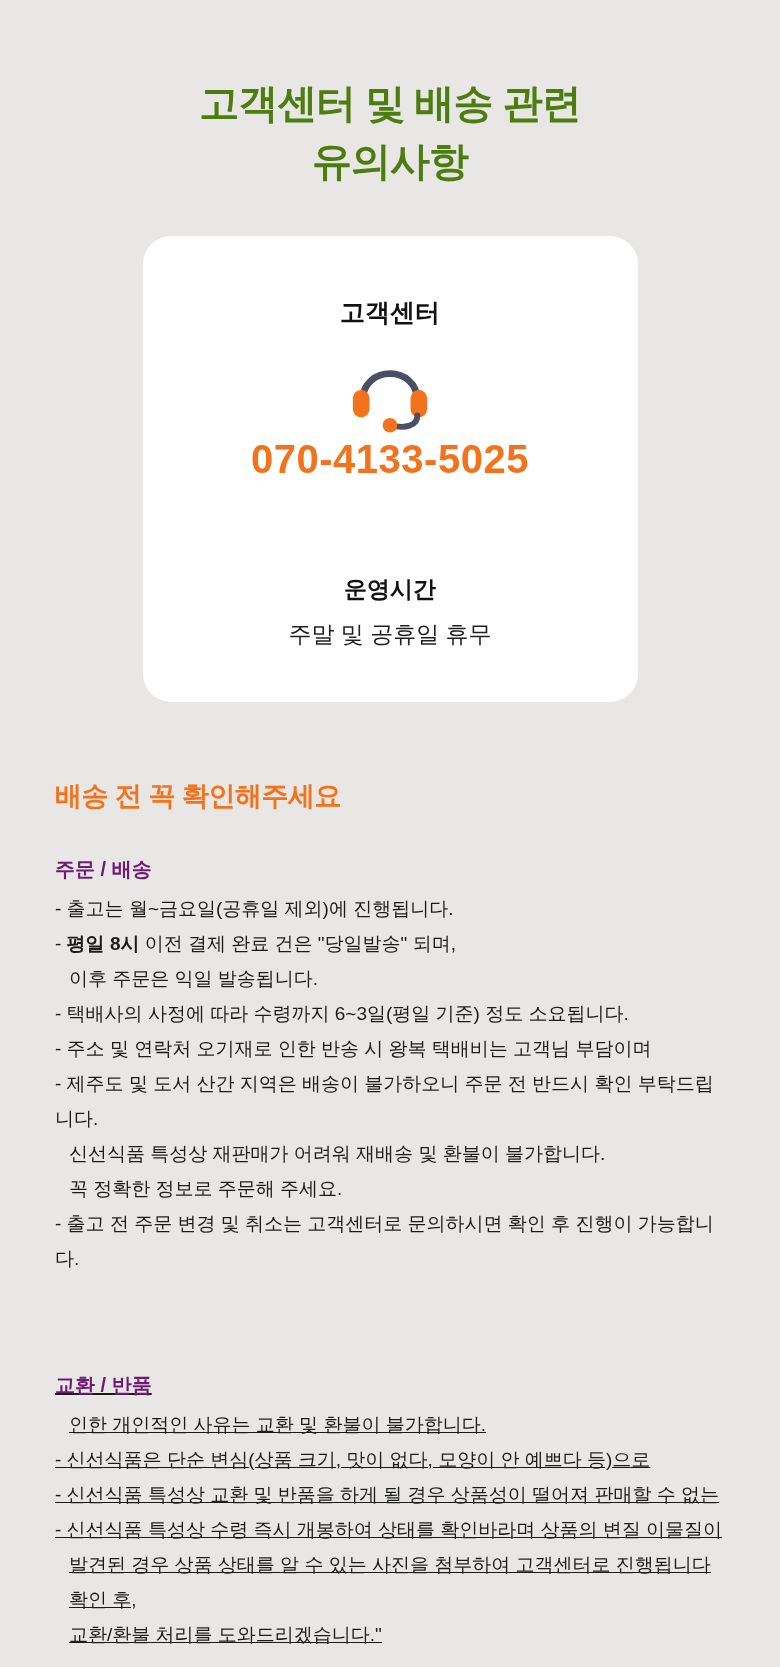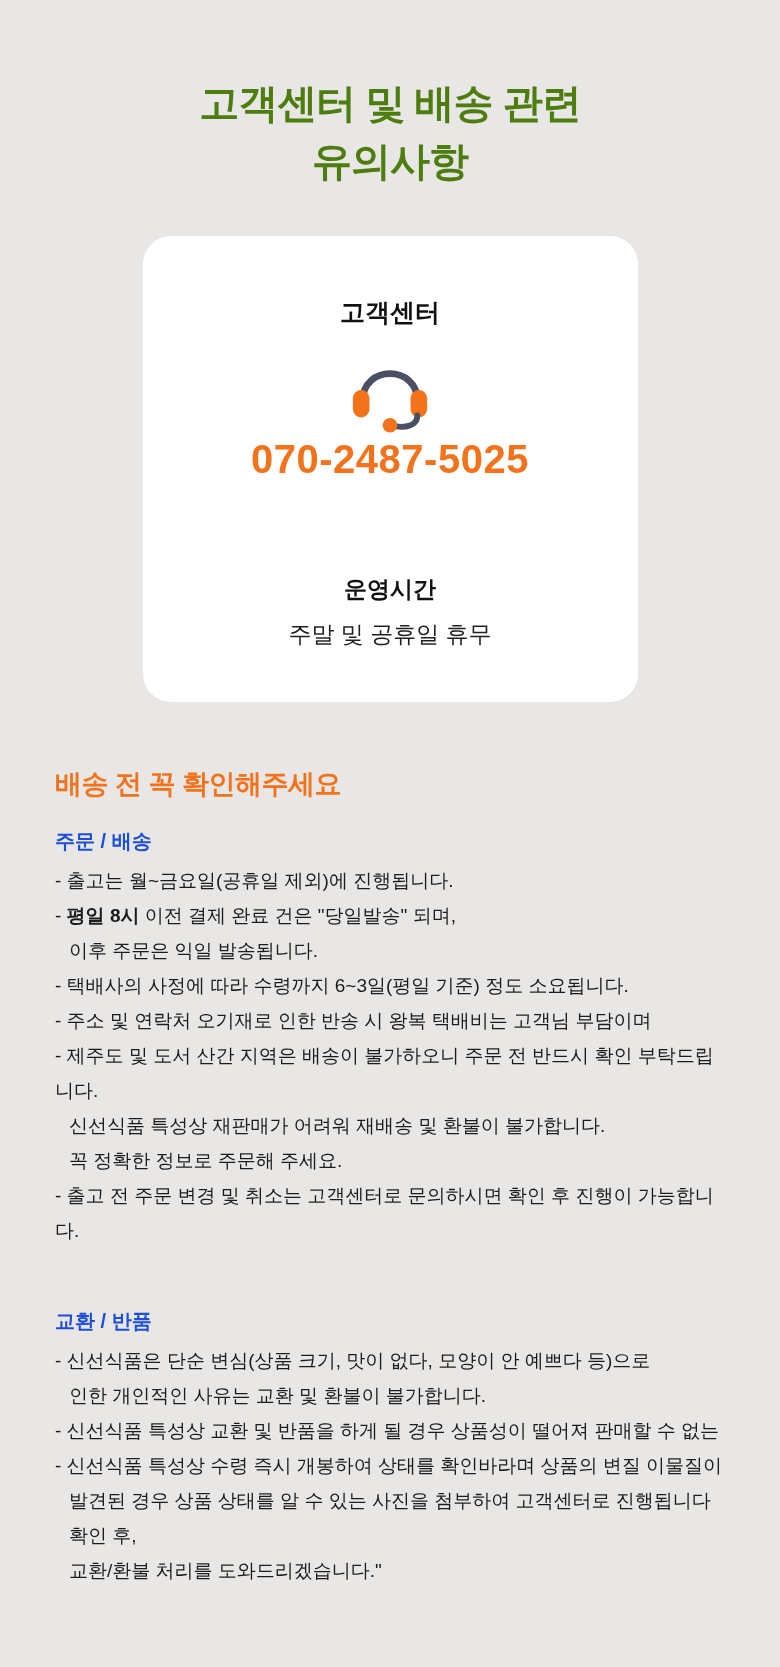--- a/index.html
+++ b/index.html
@@ -23,21 +23,21 @@
     font-size: 40px;
     font-weight: 800;
     line-height: 1.45;
     letter-spacing: -1px;
     margin: 0;
   }
   .title span { display: block; }
 
   .card {
     width: 495px;
-    margin: 46px auto 0;
+    margin: 46px auto 12px;
     background: #ffffff;
     border-radius: 28px;
     text-align: center;
     box-sizing: border-box;
     padding: 60px 20px 52px;
   }
   .card-heading {
     font-size: 25px;
     font-weight: 800;
     color: #111111;
@@ -68,29 +68,29 @@
 
   .notice {
     box-sizing: border-box;
     padding: 64px 52px 60px 55px;
   }
   .notice-heading {
     color: #f3731d;
     font-size: 27px;
     font-weight: 800;
     letter-spacing: -0.5px;
-    margin: 0 0 26px 0;
+    margin: 0 0 42px 0;
   }
   .section { margin: 0; }
-  .section + .section { margin-top: 60px; }
+  .section + .section { margin-top: 96px; text-decoration: underline; }
   .section-title {
     font-size: 20px;
     font-weight: 800;
     margin: 0 0 8px 0;
-    color: #1d4ed8;
+    color: #701a75;
   }
   .line {
     font-size: 19px;
     line-height: 35px;
     color: #1c1c1c;
   }
   .line.cont { padding-left: 14px; }
   .line strong { font-weight: 800; }
 </style>
 </head>
@@ -109,21 +109,21 @@
     <div class="headset">
       <svg viewBox="0 0 100 88" width="98" height="86" aria-hidden="true">
         <path d="M22 53 C22 16 78 16 78 53" fill="none" stroke="#4a4f63" stroke-width="7" stroke-linecap="round"></path>
         <rect x="12" y="42" width="17" height="28" rx="8.5" fill="#f3731d"></rect>
         <rect x="71" y="42" width="17" height="28" rx="8.5" fill="#f3731d"></rect>
         <path d="M78 68 C78 79 65 81 55 79" fill="none" stroke="#4a4f63" stroke-width="6" stroke-linecap="round"></path>
         <circle cx="50" cy="78" r="7.5" fill="#f3731d"></circle>
       </svg>
     </div>
 
-    <div class="phone">070-2487-5025</div>
+    <div class="phone">070-4133-5025</div>
 
     <div class="hours-heading">운영시간</div>
     <div class="hours-line">주말 및 공휴일 휴무</div>
   </section>
 
   <section class="notice">
     <h2 class="notice-heading">배송 전 꼭 확인해주세요</h2>
     <div id="notice-sections">
         <div class="section">
           <h3 class="section-title">주문 / 배송</h3>
@@ -132,22 +132,22 @@
           <div class="line cont">이후 주문은 익일 발송됩니다.</div>
           <div class="line">- 택배사의 사정에 따라 수령까지 6~3일(평일 기준) 정도 소요됩니다.</div>
           <div class="line">- 주소 및 연락처 오기재로 인한 반송 시 왕복 택배비는 고객님 부담이며</div>
           <div class="line">- 제주도 및 도서 산간 지역은 배송이 불가하오니 주문 전 반드시 확인 부탁드립니다.</div>
           <div class="line cont">신선식품 특성상 재판매가 어려워 재배송 및 환불이 불가합니다.</div>
           <div class="line cont">꼭 정확한 정보로 주문해 주세요.</div>
           <div class="line">- 출고 전 주문 변경 및 취소는 고객센터로 문의하시면 확인 후 진행이 가능합니다.</div>
         </div>
         <div class="section">
           <h3 class="section-title">교환 / 반품</h3>
+          <div class="line cont">인한 개인적인 사유는 교환 및 환불이 불가합니다.</div>
           <div class="line">- 신선식품은 단순 변심(상품 크기, 맛이 없다, 모양이 안 예쁘다 등)으로</div>
-          <div class="line cont">인한 개인적인 사유는 교환 및 환불이 불가합니다.</div>
           <div class="line">- 신선식품 특성상 교환 및 반품을 하게 될 경우 상품성이 떨어져 판매할 수 없는</div>
           <div class="line">- 신선식품 특성상 수령 즉시 개봉하여 상태를 확인바라며 상품의 변질 이물질이</div>
           <div class="line cont">발견된 경우 상품 상태를 알 수 있는 사진을 첨부하여 고객센터로 진행됩니다 확인 후,</div>
           <div class="line cont">교환/환불 처리를 도와드리겠습니다."</div>
         </div>
       </div>
   </section>
 
 </div>
 

